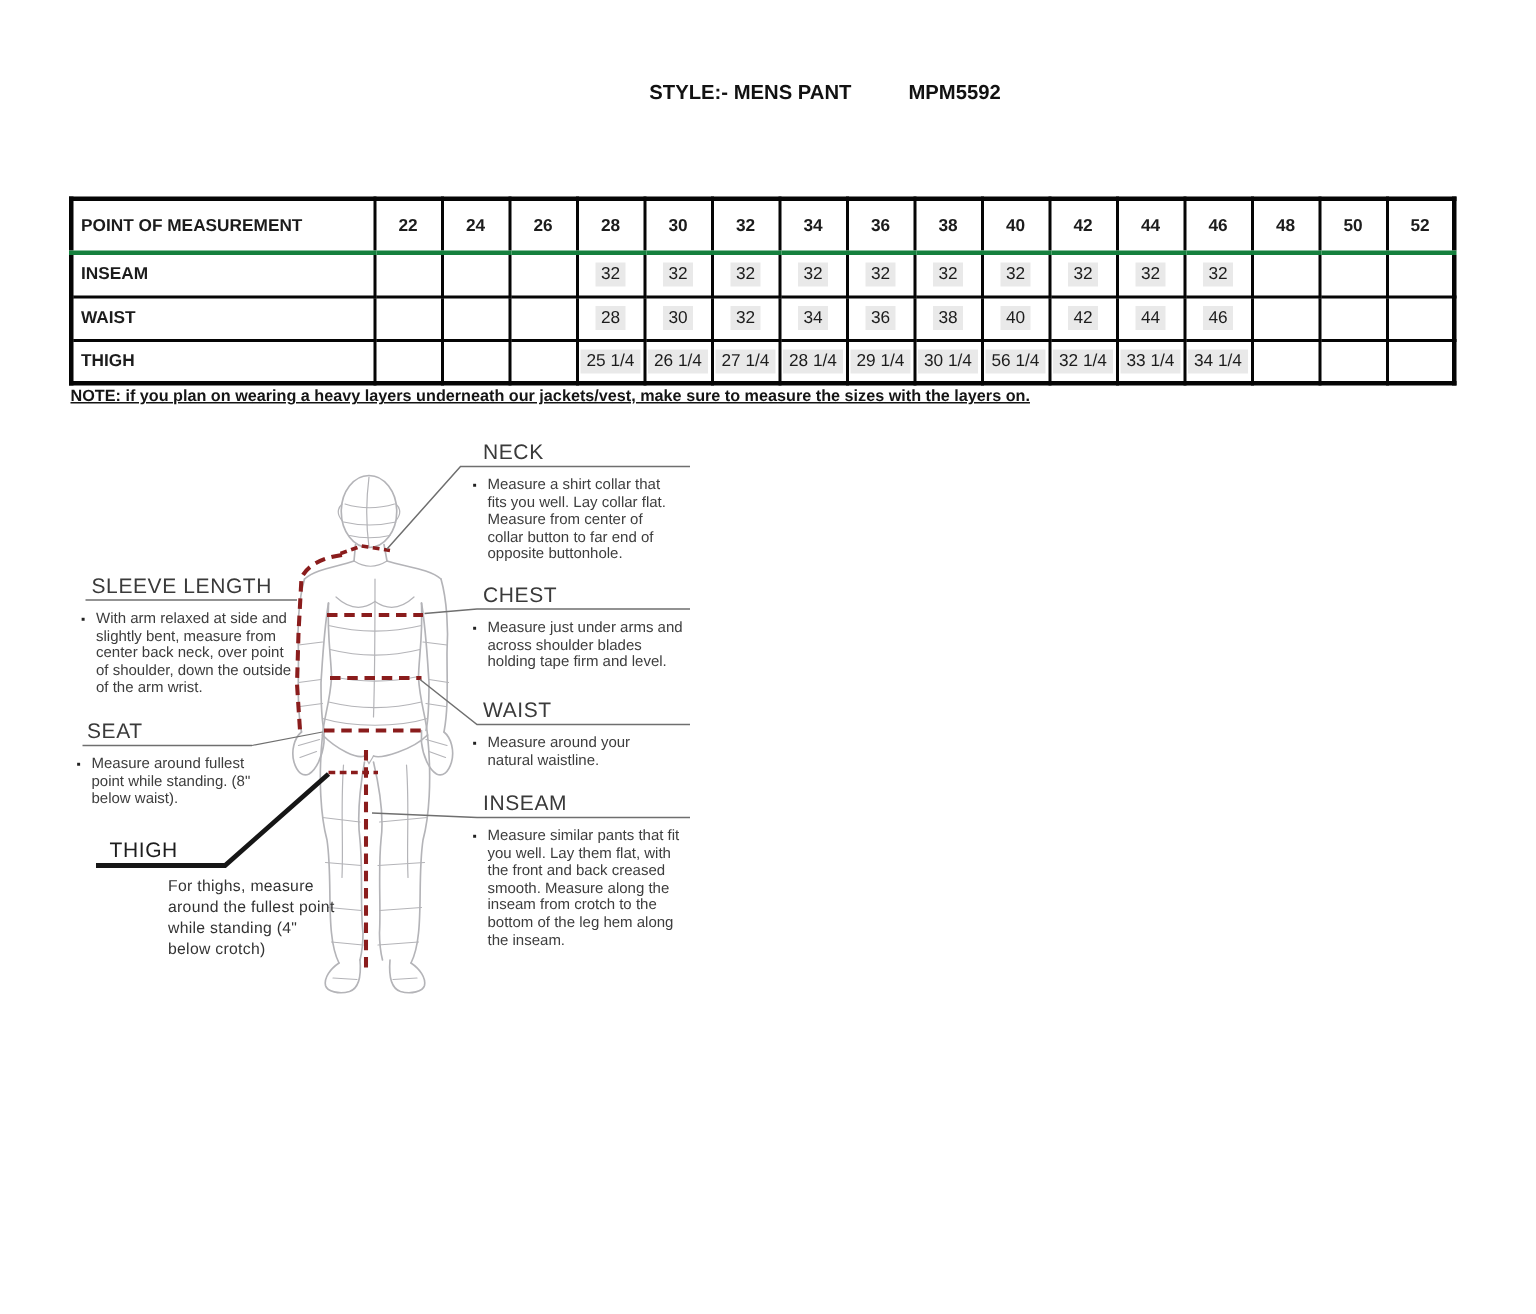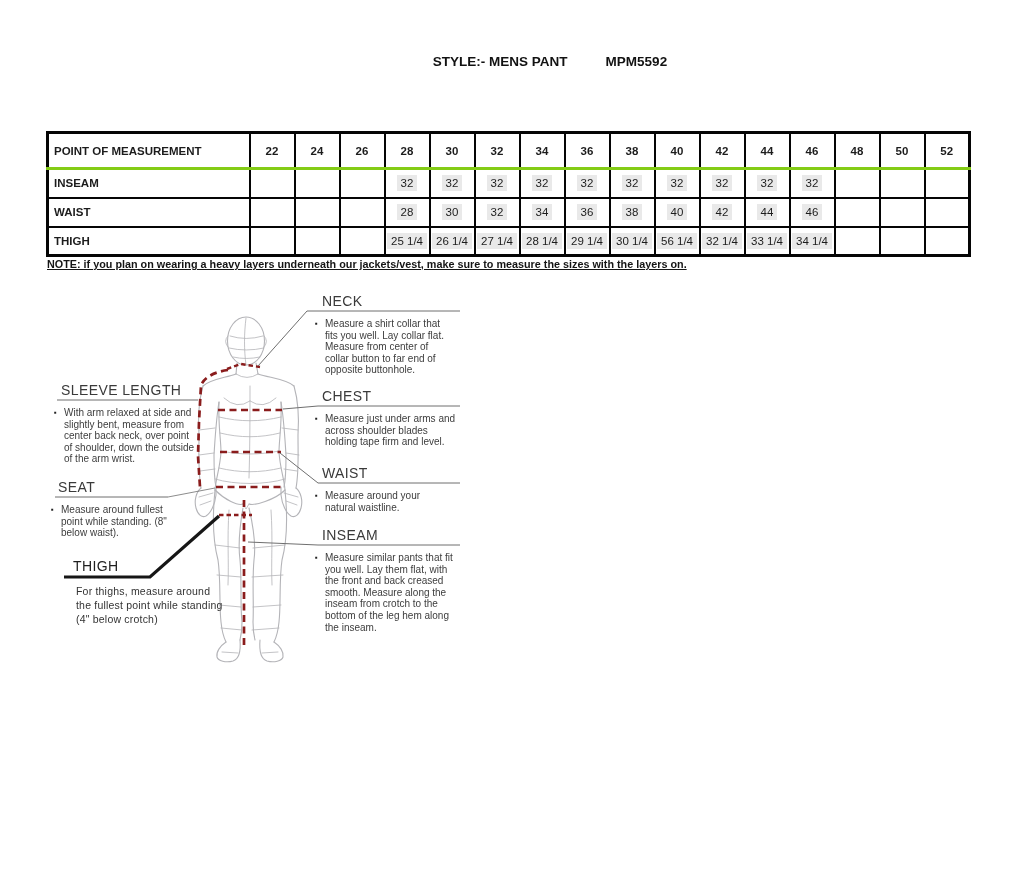--- a/index.html
+++ b/index.html
@@ -11,21 +11,21 @@
   .title-row { position:absolute; top:54px; left:0; width:100%; text-align:center;
                transform:translateX(38px); font-weight:bold; font-size:13.5px; color:#121212; }
   .title-row .code { margin-left:38px; }
 
   
   table.size-table { position:absolute; left:46px; top:131px; width:925px;
                      border-collapse:collapse; table-layout:fixed;
                      border:3px solid #050505; }
   table.size-table th, table.size-table td { border:2px solid #050505; text-align:center;
                      font-size:11.5px; padding:0; overflow:hidden; white-space:nowrap; }
-  table.size-table thead th { height:36px; font-weight:bold; border-bottom:3px solid #84cc16; }
+  table.size-table thead th { height:36px; font-weight:bold; border-bottom:3px solid #15803d; }
   table.size-table tbody th, table.size-table tbody td { height:29px; }
   table.size-table .col-label { width:202px; text-align:left; padding-left:5px; font-weight:bold; }
   table.size-table td .val { display:inline-block; background:#e9e9e9; padding:2px 4px; font-weight:400; }
 
   
   .note { position:absolute; left:47px; top:258px; width:900px;
           font-weight:bold; font-size:10.8px; color:#151515;text-decoration:underline; }
 
   
   .diagram-svg { position:absolute; left:0; top:0; width:1024px; height:876px; pointer-events:none; }
@@ -44,21 +44,21 @@
   .ann-text { font-size:10px; line-height:11.6px; color:#3d3d3d; }
 
   #ann-neck   { left:322px; top:293px; width:128px; }
   #ann-chest  { left:322px; top:388px; width:134px; }
   #ann-waist  { left:322px; top:465px; width:122px; }
   #ann-inseam { left:322px; top:527px; width:132px; }
   #ann-sleeve { left:61px;  top:382px; width:138px; }
   #ann-seat   { left:58px;  top:479px; width:118px; }
   #ann-thigh  { left:73px;  top:558px; width:152px; }
   #ann-thigh .ann-label { color:#1e1e1e; font-weight:400; }
-  #ann-thigh .ann-text { font-size:10.5px; line-height:14px; color:#333; letter-spacing:0.2px; }
+  #ann-thigh .ann-text { font-size:10.5px; line-height:14px; color:#333; letter-spacing:0.2px;margin-left:36px; }
   #ann-thigh .ann-desc { margin-top:10px; }
 </style>
 </head>
 <body>
 
 <div class="page">
 
   <div class="title-row">
     <span>STYLE:- MENS PANT</span><span class="code">MPM5592</span>
   </div>

